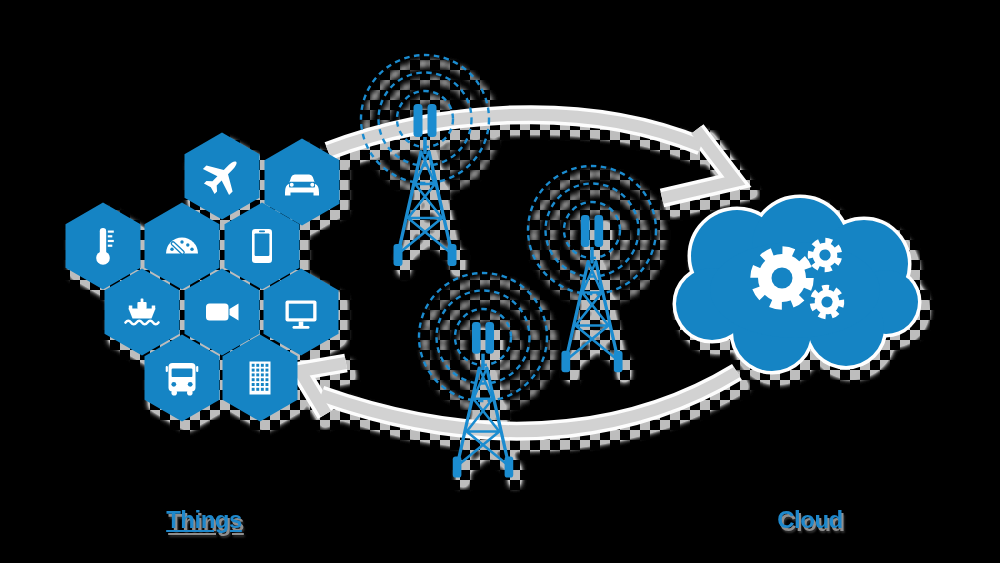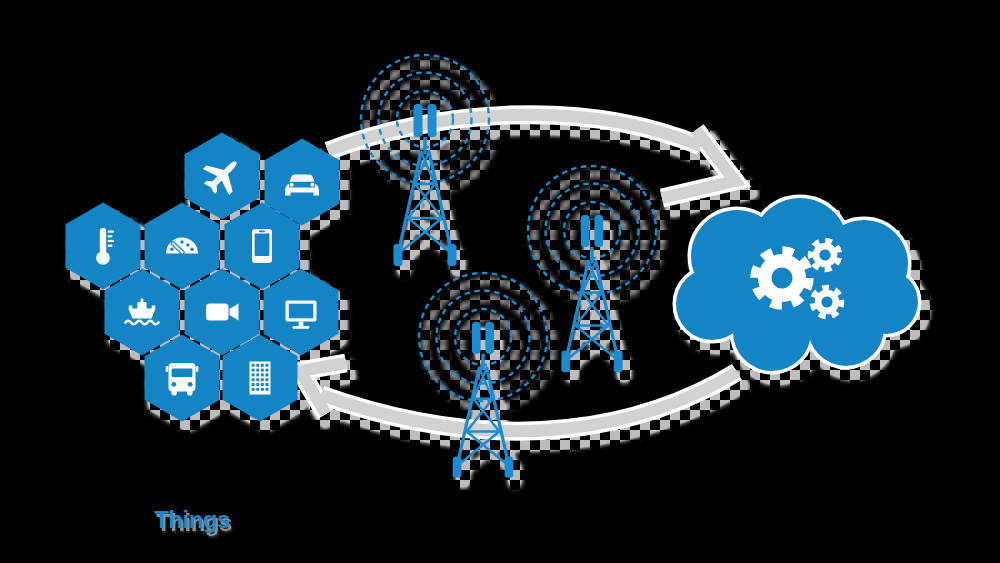--- a/index.html
+++ b/index.html
@@ -14,21 +14,21 @@
   .tower-solid{fill:var(--accentLight,#1b8cd0);}
   .wave{stroke:var(--accentLight,#1b8cd0);fill:none;stroke-width:2.4;stroke-dasharray:5.5 4.5;}
   .arrow-outline{stroke:var(--arrowOutline,#ffffff);fill:none;stroke-linejoin:miter;stroke-miterlimit:12;}
   .arrow-fill{stroke:var(--arrow,#d2d2d2);fill:none;stroke-linejoin:miter;stroke-miterlimit:12;}
   .cloud-stroke{fill:var(--accent,#1584c4);stroke:var(--icon,#ffffff);stroke-width:7;}
   .gear-teeth{fill:none;stroke:var(--icon,#ffffff);}
   .cksq{fill:var(--checker,#bdbdbd);}
   .diagram-label{position:absolute;top:506px;height:28px;line-height:28px;text-align:center;
       font-size:24px;font-weight:bold;letter-spacing:-0.5px;color:var(--label,#1e88cc);
       text-shadow:2px 3px 0 var(--labelShadow,#8e8e8e), 3px 5px 2px rgba(90,90,90,0.55);}
-  #label-things{left:88px;width:208px;}
+  #label-things{left:100px;width:208px;text-decoration:underline;}
   #label-networks{left:350px;width:306px;}
   #label-cloud{left:706px;width:208px;}
 </style>
 </head>
 <body>
 
 <div class="stage">
 <svg width="1000" height="563" viewBox="0 0 1000 563">
   <defs>
     <pattern id="checker" width="20" height="20" patternUnits="userSpaceOnUse">
@@ -277,13 +277,14 @@
           <circle class="gear-teeth" r="14" stroke-width="6.5" stroke-dasharray="6.6 5.97"></circle>
           <circle class="accent-fill" r="5.6"></circle>
         </g>
       </g>
     </g>
 
   </g>
 </svg>
 
 <div class="diagram-label" id="label-things">Things</div>
+<div class="diagram-label" id="label-cloud">Cloud</div>
 </div>
 
 </body></html>

